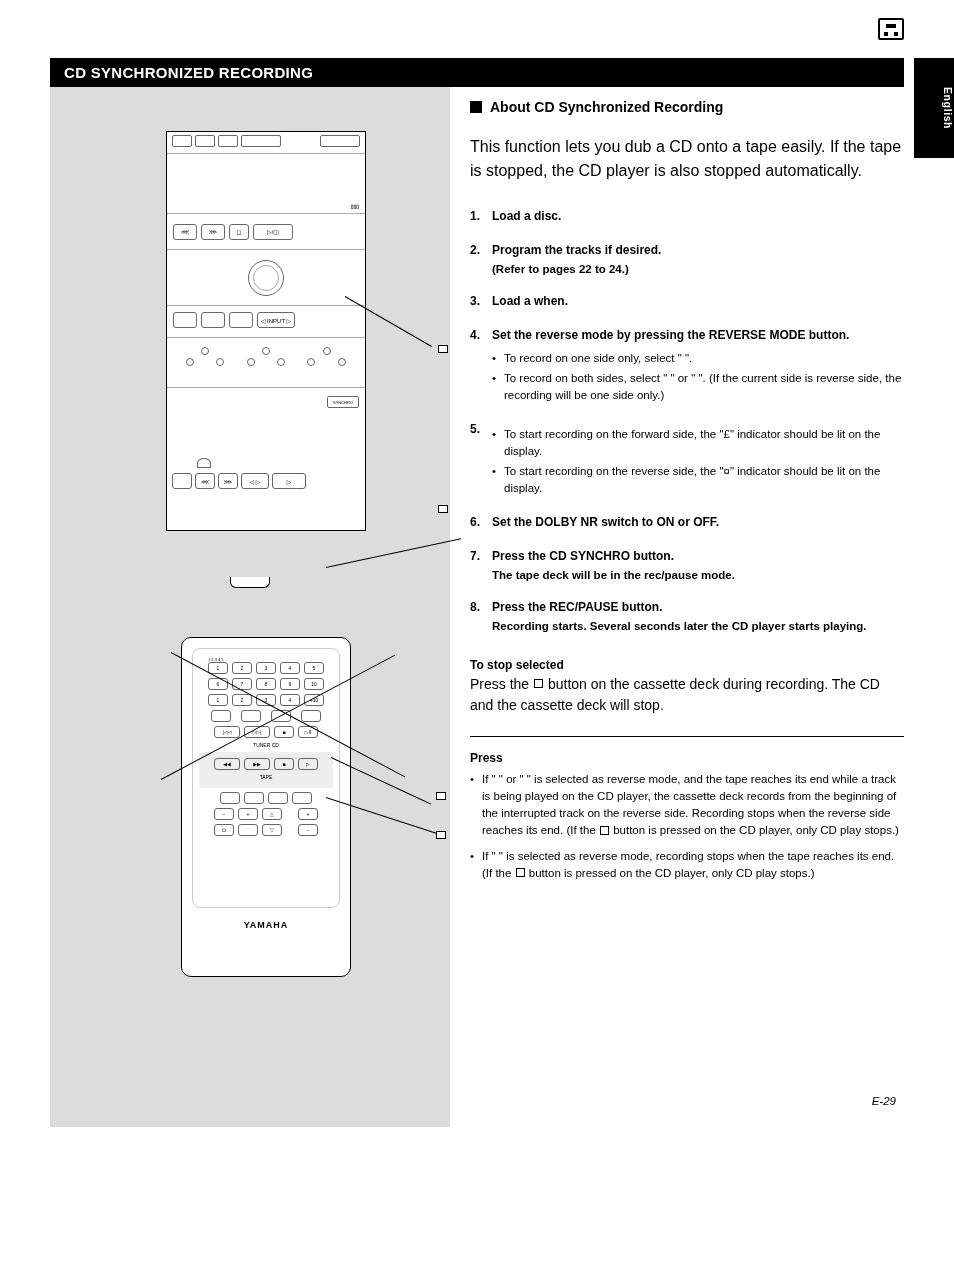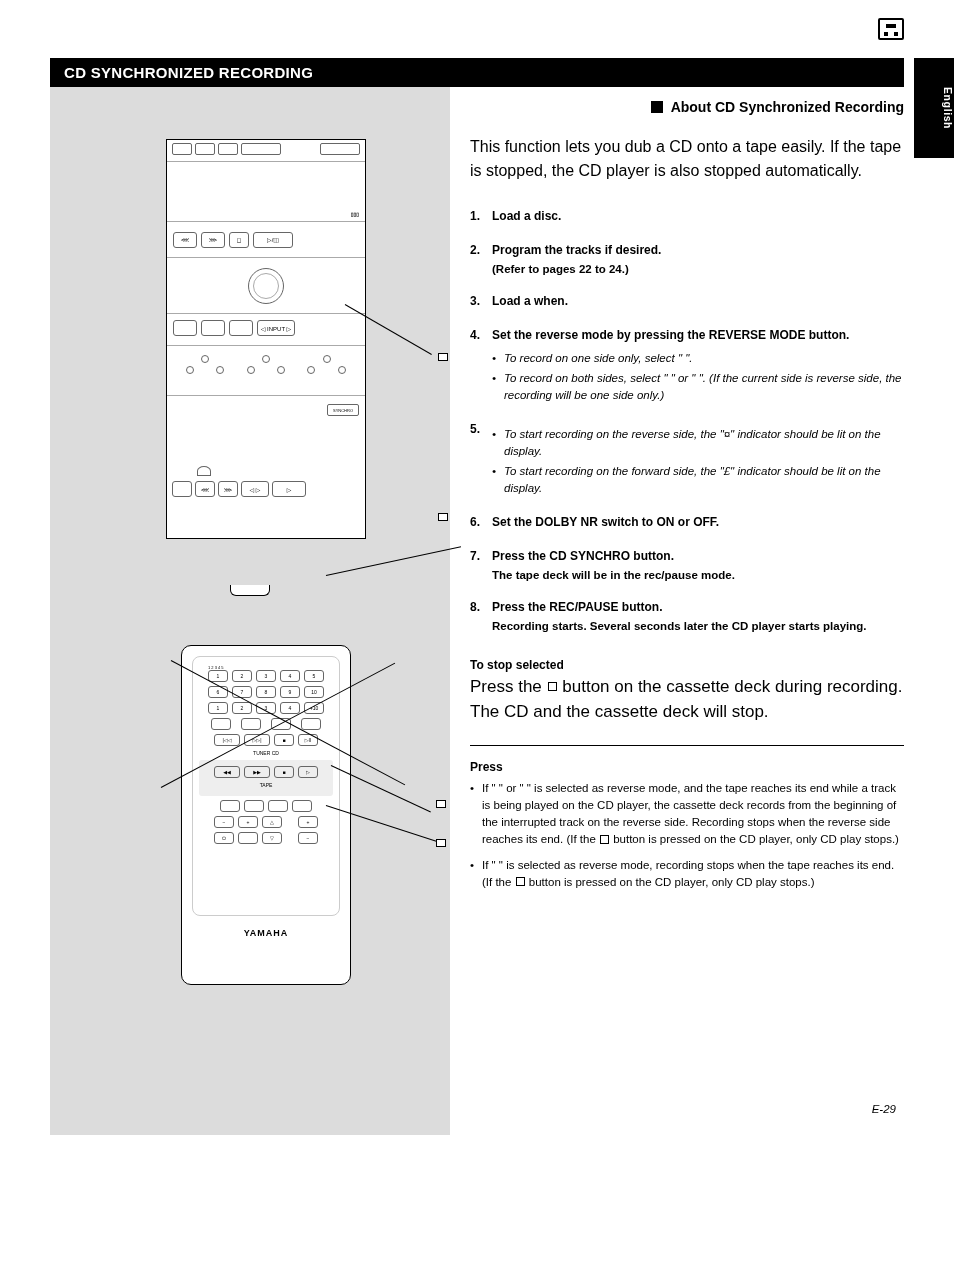--- a/index.html
+++ b/index.html
@@ -66,21 +66,21 @@
     .left-col {
       width: 400px;
       flex-shrink: 0;
     }
     .right-col {
       flex: 1;
       padding-top: 12px;
     }
     .gray-panel {
       background: #dcdcdc;
-      padding: 8px 16px 30px 16px;
+      padding: 0 16px 30px 16px;
     }
     .device-area {
       position: relative;
       height: 490px;
     }
     .device-main {
       position: absolute;
       top: 44px;
       left: 100px;
       width: 200px;
@@ -288,21 +288,20 @@
       background: #000;
       transform-origin: left center;
     }
 
     .section-heading {
       font-weight: bold;
       font-size: 14px;
       margin-bottom: 20px;
       display: flex;
       align-items: center;
-      justify-content: flex-end;
     }
     .heading-square {
       width: 12px;
       height: 12px;
       background: #000;
       margin-right: 8px;
       flex-shrink: 0;
     }
     .lead-para {
       font-size: 16px;
@@ -338,21 +337,20 @@
     .step-body .bullet-list {
       margin-top: 6px;
     }
     .bullet-line {
       display: flex;
       position: relative;
       padding-left: 12px;
       margin-bottom: 2px;
       font-weight: normal;
       font-size: 11.5px;
-      font-style: italic;
     }
     .bullet-line::before {
       content: '•';
       position: absolute;
       left: 0;
     }
     .circled-num {
       display: inline-block;
       border: 1px solid #000;
       border-radius: 50%;
@@ -613,22 +611,22 @@
             <div class="bullet-line">To record on one side only, select "      ".</div>
             <div class="bullet-line">To record on both sides, select "      " or "      ". (If the current side is reverse side, the recording will be one side only.)</div>
           </div>
           </div>
         </li>
 
       <li class="step">
           <span class="step-num">5.</span>
         <div class="step-body">
           <div class="bullet-list">
+            <div class="bullet-line">To start recording on the forward side, the "£" indicator should be lit on the display.</div>
             <div class="bullet-line">To start recording on the reverse side, the "¤" indicator should be lit on the display.</div>
-            <div class="bullet-line">To start recording on the forward side, the "£" indicator should be lit on the display.</div>
           </div>
           </div>
         </li>
 
       <li class="step">
           <span class="step-num">6.</span>
         <div class="step-body">
             <div class="main">Set the DOLBY NR switch to ON or OFF.</div>
           </div>
         </li>
@@ -644,21 +642,21 @@
       <li class="step">
           <span class="step-num">8.</span>
         <div class="step-body">
             <div class="main">Press the REC/PAUSE button.</div>
           <div class="sub">Recording starts. Several seconds later the CD player starts playing.</div>
           </div>
         </li>
     </ol>
 
     <div style="font-weight:bold;font-size:12px;margin-top:22px">To stop selected</div>
-    <div style="font-size:17px;line-height:1.5;margin-top:2px">
+    <div style="font-size:14px;line-height:1.5;margin-top:2px">
       <span>Press the </span><span class="inline-stop"></span><span> button on the cassette deck during recording. The CD and the cassette deck will stop.</span>
     </div>
 
     <hr class="divider">
 
     <div class="notes-heading">Press</div>
     <div class="note-bullet">
       <span>If "      " or "      " is selected as reverse mode, and the tape reaches its end while a track is being played on the CD player, the cassette deck records from the beginning of the interrupted track on the reverse side. Recording stops when the reverse side reaches its end. (If the </span><span class="inline-stop"></span><span> button is pressed on the CD player, only CD play stops.)</span>
     </div>
     <div class="note-bullet">

